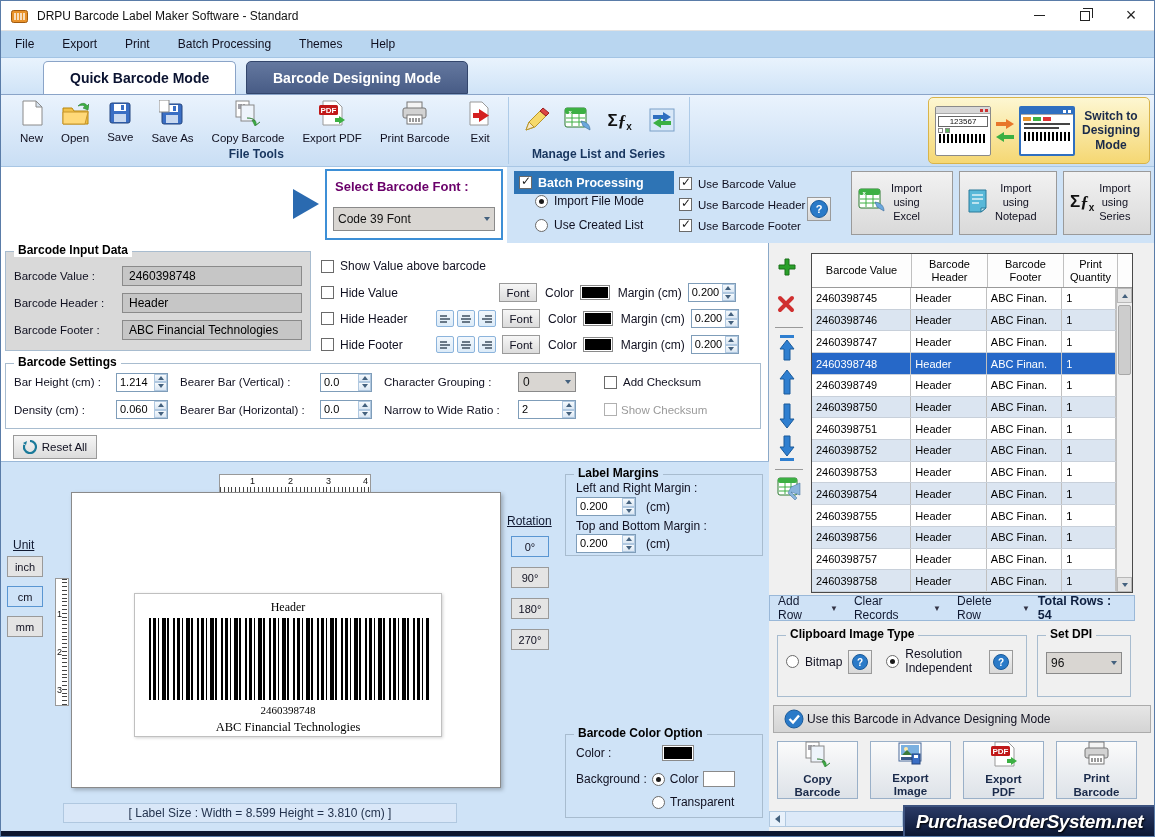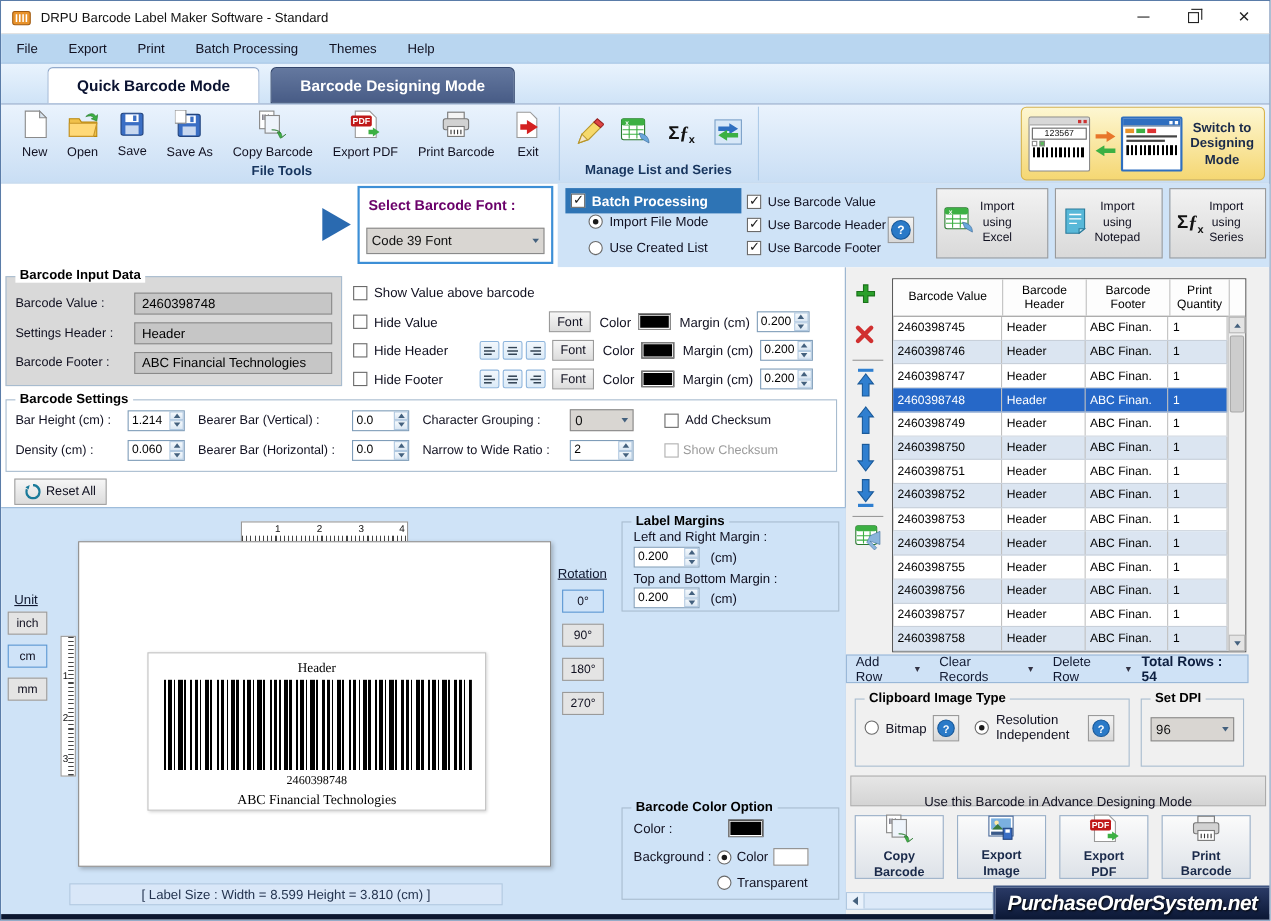--- a/index.html
+++ b/index.html
@@ -133,21 +133,21 @@
   .grow.sel{background:#2668c8;}
   .grow.sel .gc{color:#fff;}
   #gridscroll{position:absolute;right:0;top:34px;bottom:0;width:16px;background:#f0f0f0;border-left:1px solid #c0c0c0;}
   .scr-arrow{position:absolute;left:0;width:15px;height:15px;background:#e4e4e4;border:1px solid #b8b8b8;display:flex;align-items:center;justify-content:center;}
   #gridthumb{position:absolute;left:1px;top:17px;width:13px;height:70px;background:#cdcdcd;border:1px solid #a8a8a8;border-radius:2px;}
   #gridfooter{position:absolute;left:0;top:352px;width:366px;height:26px;background:#cfe2f6;border:1px solid #9ab8d8;display:flex;align-items:center;font-size:12px;color:#101830;}
   .gf-item{display:flex;align-items:center;gap:5px;padding:0 8px;height:100%;}
   .gf-caret{font-size:8px;color:#334;}
   #total-rows{margin-left:auto;font-weight:bold;font-size:12.5px;color:#0d1f40;padding-right:8px;}
   .cliprow{display:flex;align-items:center;gap:6px;font-size:12px;color:#101020;}
-  #advbar{position:absolute;left:4px;top:462px;width:378px;height:28px;background:linear-gradient(#e6e6e6,#d4d4d4);border:1px solid #ababab;display:flex;align-items:center;gap:16px;padding:0 10px;font-size:12px;color:#101020;flex-direction:column;}
+  #advbar{position:absolute;left:4px;top:462px;width:378px;height:28px;background:linear-gradient(#e6e6e6,#d4d4d4);border:1px solid #ababab;display:flex;align-items:center;gap:3px;padding:0 10px;font-size:12px;color:#101020;}
   .actbtn{width:81px;height:58px;background:linear-gradient(#fbfbfb,#dde2e8);border:1px solid #9ab0c8;display:flex;flex-direction:column;align-items:center;justify-content:center;gap:2px;}
   .actbtn .al{font-weight:bold;font-size:11.5px;color:#1a2a4a;text-align:center;line-height:1.15;}
   #hscroll{position:absolute;left:0;top:568px;width:134px;height:16px;background:#dce9f8;border:1px solid #b0c8e0;display:flex;align-items:center;}
   #hscroll .box{width:16px;height:14px;background:#e8f1fb;border-right:1px solid #b0c8e0;display:flex;align-items:center;justify-content:center;}
   #watermark{position:absolute;left:134px;top:562px;width:253px;height:33px;background:linear-gradient(#2a3a66,#0b1734);border:2px solid #3d5380;display:flex;align-items:center;justify-content:center;z-index:5;}
   #watermark span{color:#fff;font-weight:bold;font-style:italic;font-size:19px;letter-spacing:-0.5px;text-shadow:1px 1px 2px #000;}
   #bottomline{position:absolute;left:0;top:830px;width:100%;height:7px;background:#0c1730;}
 </style>
 </head>
 <body>
@@ -429,21 +429,21 @@
 
   <div id="leftpanel">
 
     <div class="gb" style="left:4px;top:8px;width:306px;height:100px;background:#d9d9d9;">
       <span class="gb-t">Barcode Input Data</span>
       <div class="fieldrow" style="left:8px;top:14px;">
         <span class="flabel" style="width:108px;">Barcode Value :</span>
         <span class="gfield" style="width:180px;">2460398748</span>
       </div>
       <div class="fieldrow" style="left:8px;top:41px;">
-        <span class="flabel" style="width:108px;">Settings Header :</span>
+        <span class="flabel" style="width:108px;">Barcode Header :</span>
         <span class="gfield" style="width:180px;">Header</span>
       </div>
       <div class="fieldrow" style="left:8px;top:68px;">
         <span class="flabel" style="width:108px;">Barcode Footer :</span>
         <span class="gfield" style="width:180px;">ABC Financial Technologies</span>
       </div>
     </div>
 
     <div class="dorow" style="left:320px;top:16px;gap:6px;">
       <span class="chk"></span>

